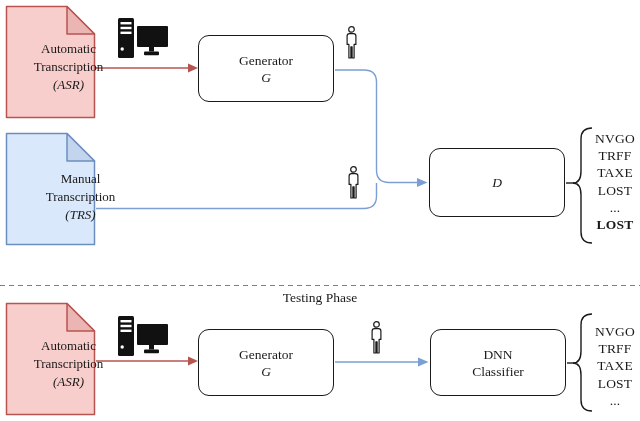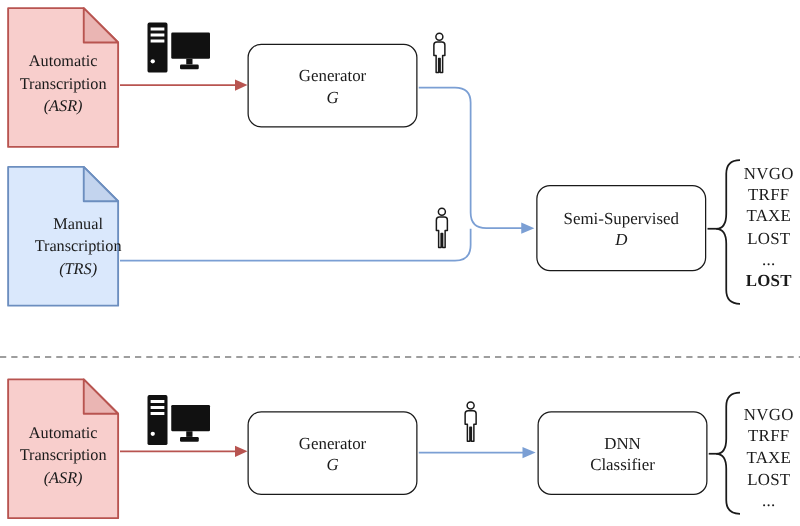--- a/index.html
+++ b/index.html
@@ -3,21 +3,21 @@
 <meta charset="utf-8">
 <style>
   html,body{margin:0;padding:0;background:#fff;}
   .canvas{
     position:relative;width:640px;height:421px;background:#ffffff;
     font-family:"Liberation Serif", serif;color:#1a1a1a;overflow:hidden;
   }
   svg{position:absolute;left:0;top:0;}
   .doc-label{
     position:absolute;display:flex;flex-direction:column;align-items:center;
-    justify-content:center;text-align:center;font-size:13px;line-height:18px;
+    justify-content:center;text-align:center;font-size:13px;line-height:18px;margin-left:18px;
   }
   .node{
     position:absolute;border:1.4px solid #1a1a1a;border-radius:11px;background:#ffffff;
     display:flex;flex-direction:column;align-items:center;justify-content:center;
     text-align:center;font-size:13.5px;line-height:17px;
   }
   .phase-label{
     position:absolute;width:160px;text-align:center;font-size:13.5px;
   }
   .out-list{
@@ -131,33 +131,33 @@
     <span>Transcription</span>
     <span class="it">(TRS)</span>
   </div>
 
   <div class="node" style="left:198px;top:35px;width:134px;height:65px;">
     <span>Generator</span>
     <span class="it">G</span>
   </div>
 
   <div class="node" style="left:429px;top:148px;width:134px;height:67px;">
-    <span>Semi-Supervised</span>
     <span class="it">D</span>
   </div>
 
   <div class="out-list" style="left:592px;top:130px;">
     <div>NVGO</div>
     <div>TRFF</div>
     <div>TAXE</div>
     <div>LOST</div>
     <div>...</div>
     <div class="bold">LOST</div>
   </div>
 
+  <div class="phase-label" style="left:240px;top:290px;">Testing Phase</div>
 
   <div class="doc-label" style="left:6px;top:337px;width:89px;">
     <span>Automatic</span>
     <span>Transcription</span>
     <span class="it">(ASR)</span>
   </div>
 
   <div class="node" style="left:198px;top:329px;width:134px;height:65px;">
     <span>Generator</span>
     <span class="it">G</span>

